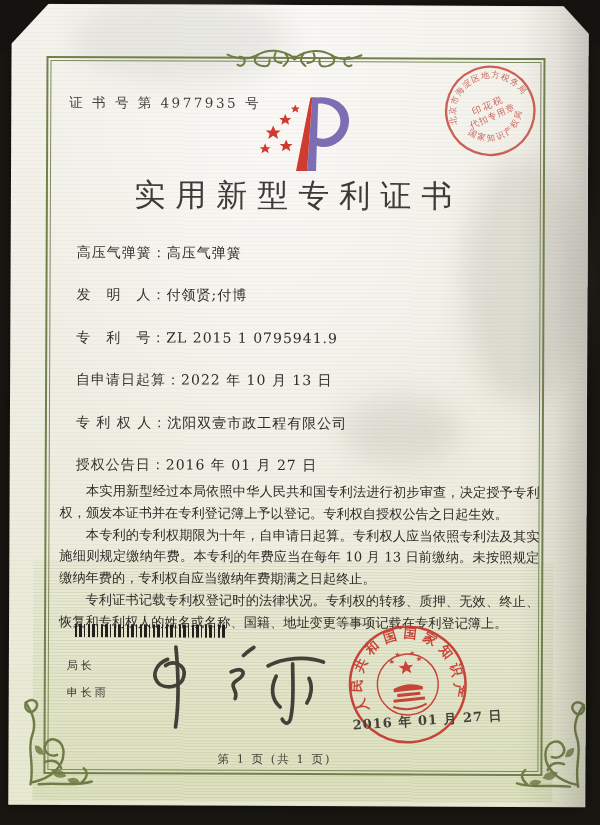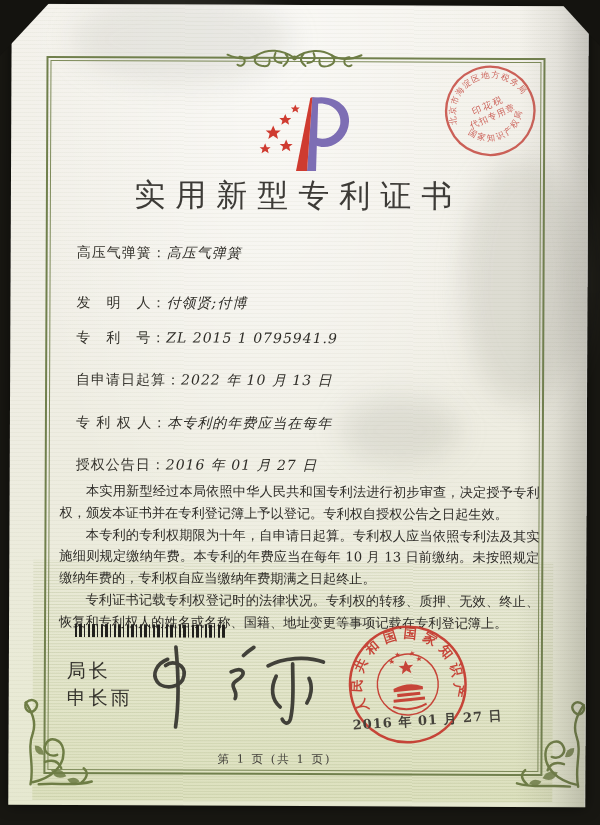--- a/index.html
+++ b/index.html
@@ -51,31 +51,31 @@
   }
   
   .cert-no{position:absolute;left:58px;top:90px;font-size:13.5px;color:#3f3d38;letter-spacing:2.5px;}
   .logo{position:absolute;left:244px;top:88px;width:110px;height:80px;}
   .title{
     position:absolute;left:35px;top:170px;width:495px;text-align:center;
     font-size:31px;letter-spacing:10px;text-indent:10px;color:#3d3b37;font-weight:500;
   }
   .field{position:absolute;left:66px;font-size:14px;color:#33312c;letter-spacing:1px;white-space:nowrap;}
   .field .lab{color:#35332d;}
-  .field .val{color:#2e2c27;font-style:italic;}
+  .field .val{color:#2e2c27;}
   .paras{
     position:absolute;left:50px;top:476px;width:480px;
     font-size:13.2px;line-height:21.8px;color:#2e2c28;text-align:justify;
   }
   .paras p{margin:0;text-indent:2em;}
   .barcode{
     position:absolute;left:66px;top:620px;width:152px;height:13px;
     background:repeating-linear-gradient(90deg,#21201d 0 2px,transparent 2px 4px,#21201d 4px 7px,transparent 7px 9px,#21201d 9px 10px,transparent 10px 13px);
   }
-  .director{position:absolute;left:58px;font-size:19px;color:#35332d;letter-spacing:3px;}
+  .director{position:absolute;left:58px;font-size:11px;color:#35332d;letter-spacing:3px;}
   .director.t1{top:654px;}
   .director.t2{top:681px;}
   .signature{position:absolute;left:128px;top:632px;width:205px;height:98px;}
   .seal{position:absolute;left:336px;top:616px;width:126px;height:126px;transform:rotate(-6deg);opacity:.93;}
   .seal-date{
     position:absolute;left:344px;top:706px;font-size:13px;font-weight:600;
     color:#44413a;letter-spacing:1px;transform:rotate(-4deg);white-space:nowrap;
   }
   .footer{position:absolute;left:0;width:532px;top:747px;text-align:center;font-size:11.5px;letter-spacing:2px;color:#45433d;}
   .tax-stamp{position:absolute;left:430px;top:56px;width:98px;height:98px;transform:rotate(-24deg);opacity:.85;}
@@ -146,20 +146,21 @@
         <path d="M24,78 q12,-4 16,6"></path>
       </g>
       <g fill="#6e7d45" opacity=".85">
         <path d="M30,86 q11,-3 15,6 q-11,5 -15,-6"></path>
         <path d="M14,62 q8,0 9,9 q-9,1 -9,-9"></path>
         <path d="M46,95 q8,-4 12,2 q-8,5 -12,-2"></path>
       </g>
     </svg>
   </div>
 
+  <div class="cert-no">证 书 号 第 4977935 号</div>
 
   <div class="logo">
     <svg viewBox="0 0 110 80" width="110" height="80">
       <path d="M57,5 C82,0 98,16 93,34 C89,50 72,58 60,52 L60,44 C70,49 83,42 85,31 C87,18 75,8 59,11 Z" fill="#7d6eb4"></path>
       <polygon points="57,4 63,5 61,78 52,78" fill="#7d6eb4"></polygon>
       <polygon points="55,5 57,4 52,78 41,78" fill="#cf3b30"></polygon>
       <g fill="#cf3b30">
         <use href="#st" transform="translate(40,16) scale(4.5)"></use>
         <use href="#st" transform="translate(30,27) scale(6)"></use>
         <use href="#st" transform="translate(18,40) scale(7.5)"></use>
@@ -167,31 +168,31 @@
         <use href="#st" transform="translate(31,53) scale(6.5)"></use>
       </g>
     </svg>
   </div>
 
   <div class="title">实用新型专利证书</div>
 
   <div class="field" style="top:240px">
     <span class="lab">高压气弹簧：</span><span class="val">高压气弹簧</span>
   </div>
-  <div class="field" style="top:290px">
+  <div class="field" style="top:282px">
     <span class="lab">发　明　人：</span><span class="val">付领贤;付博</span>
   </div>
   <div class="field" style="top:325px">
     <span class="lab">专　利　号：</span><span class="val">ZL 2015 1 0795941.9</span>
   </div>
   <div class="field" style="top:367px">
     <span class="lab">自申请日起算：</span><span class="val">2022 年 10 月 13 日</span>
   </div>
   <div class="field" style="top:410px">
-    <span class="lab">专 利 权 人：</span><span class="val">本专利的年费应当在每年</span>
+    <span class="lab">专 利 权 人：</span><span class="val">沈阳双壹市政工程有限公司</span>
   </div>
   <div class="field" style="top:452px">
     <span class="lab">授权公告日：</span><span class="val">2016 年 01 月 27 日</span>
   </div>
 
   <div class="paras">
     <p>本实用新型经过本局依照中华人民共和国专利法进行初步审查，决定授予专利权，颁发本证书并在专利登记簿上予以登记。专利权自授权公告之日起生效。</p>
     <p>本专利的专利权期限为十年，自申请日起算。专利权人应当依照专利法及其实施细则规定缴纳年费。本专利的年费应当在每年 10 月 13 日前缴纳。未按照规定缴纳年费的，专利权自应当缴纳年费期满之日起终止。</p>
     <p>专利证书记载专利权登记时的法律状况。专利权的转移、质押、无效、终止、恢复和专利权人的姓名或名称、国籍、地址变更等事项记载在专利登记簿上。</p>
   </div>

